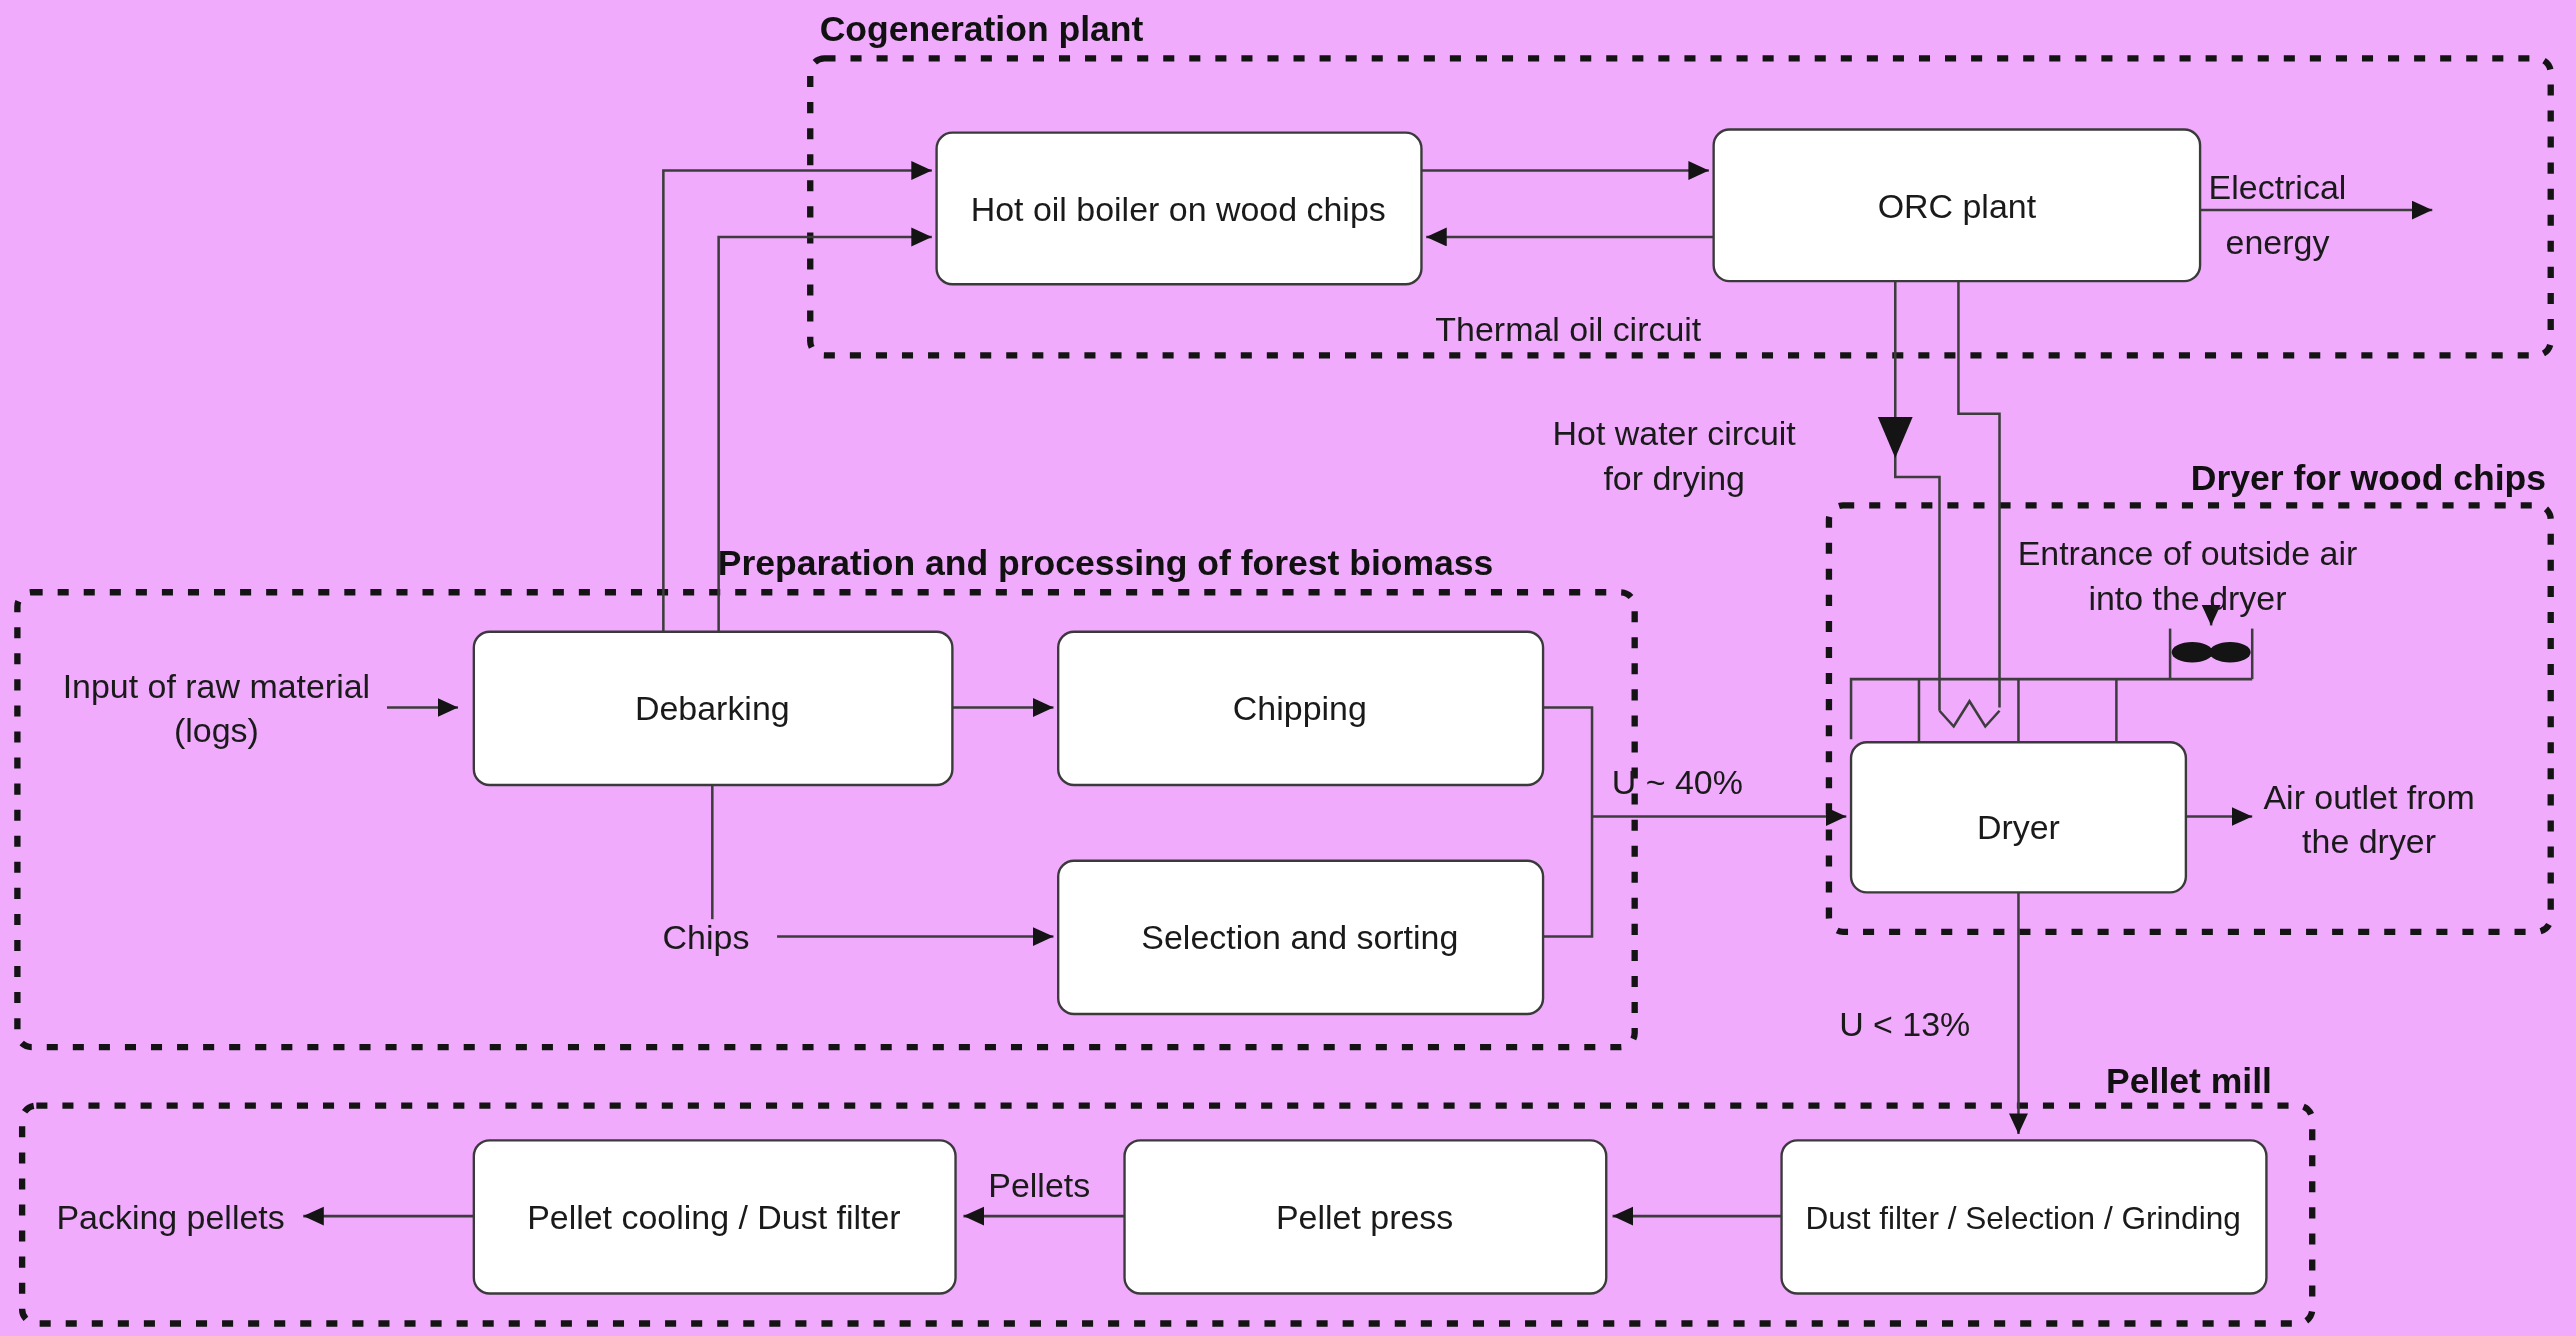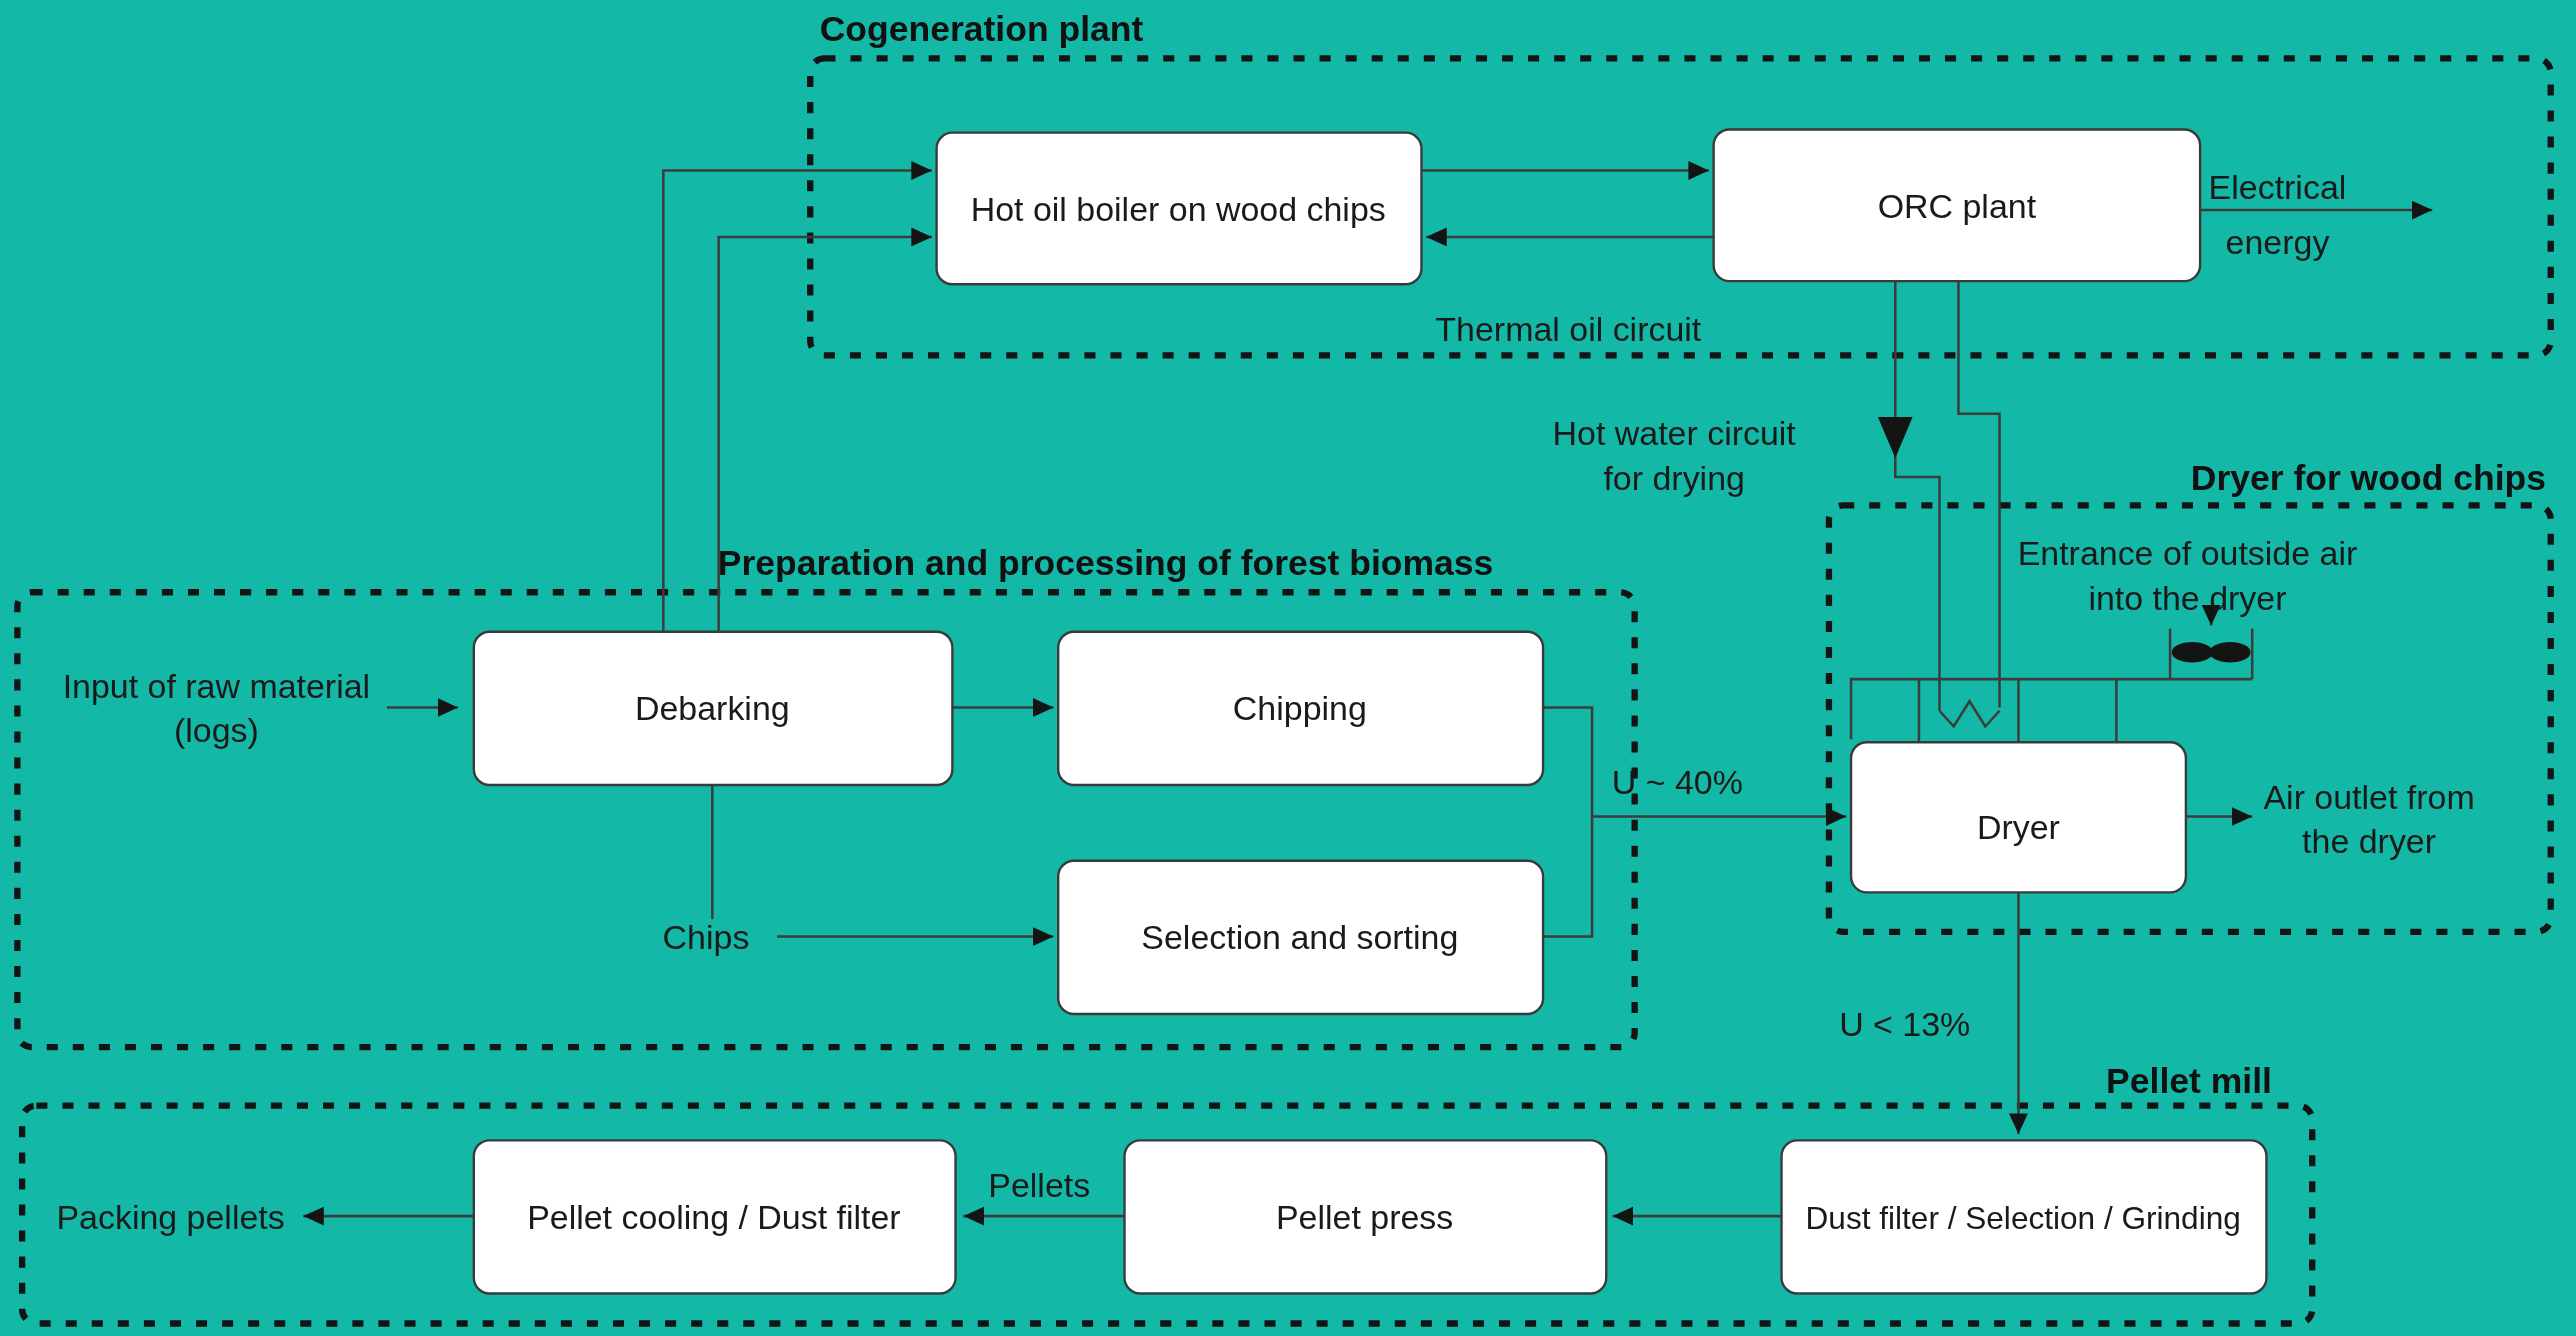--- a/index.html
+++ b/index.html
@@ -2,21 +2,21 @@
 <html style="font-size:12.6px"><head>
 <meta charset="utf-8">
 <style>
   html, body {
     margin: 0;
     padding: 0;
     background: #ffffff;
   }
   .diagram-wrap {
     width: 100%;
-    background: #14b8a6;
+    background: #f0abfc;
   }
   svg {
     display: block;
     width: 100%;
     height: auto;
     font-family: "Liberation Sans", sans-serif;
   }
   .node-box {
     fill: #ffffff;
     stroke: #3a3a3a;

